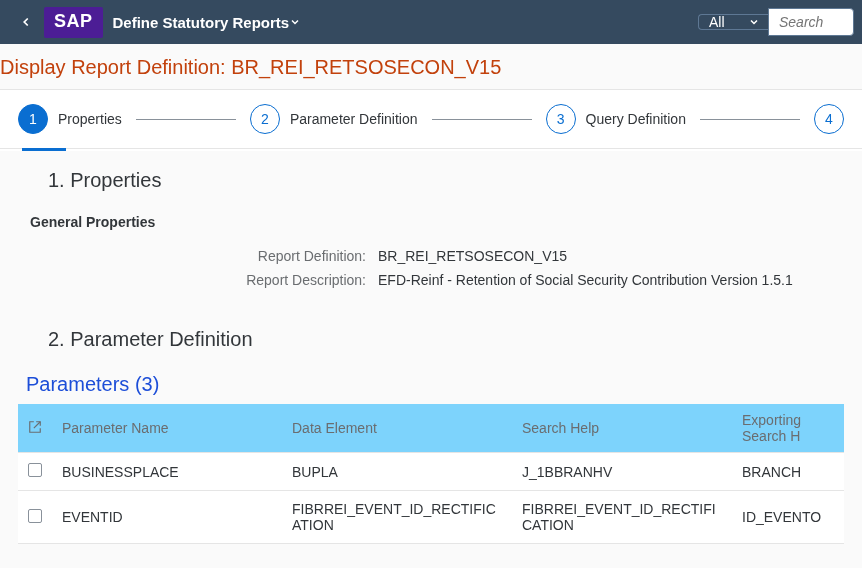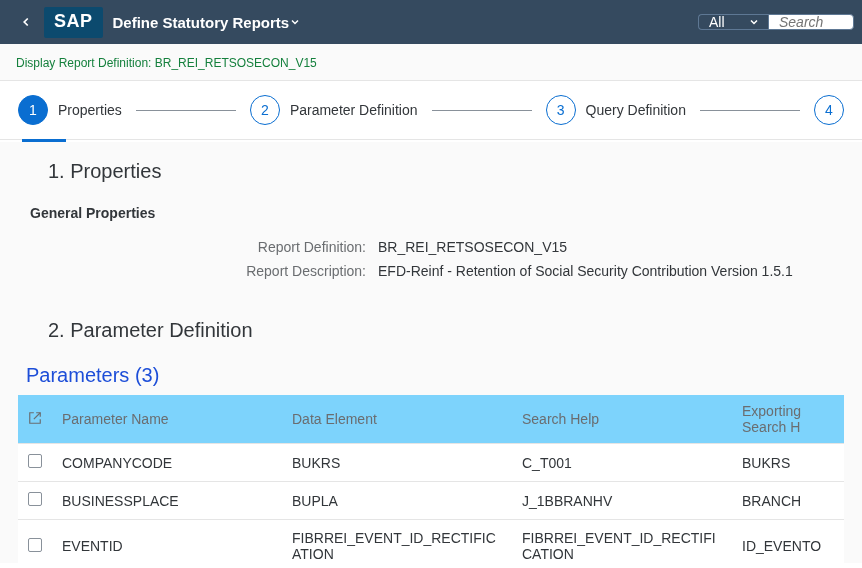--- a/index.html
+++ b/index.html
@@ -23,21 +23,21 @@
     .back-btn {
       width: 36px;
       height: 28px;
       display: flex;
       align-items: center;
       justify-content: center;
       cursor: pointer;
     }
     .back-btn svg { stroke: #fff; }
     .sap-logo {
-      background: #0c4a6e;
+      background: #4c1d95;
       color: #fff;
       font-weight: bold;
       font-size: 18px;
       padding: 4px 10px 6px 10px;
       border-radius: 2px;
       margin: 0 10px 0 0;
       letter-spacing: 0.5px;
     }
     .shell-title {
       font-size: 15px;
@@ -60,32 +60,32 @@
       gap: 8px;
       cursor: pointer;
       position: relative;
       border-right: none;
       min-width: 70px;
     }
     .filter-select svg { stroke: #fff; position: absolute; right: 8px; }
     .search-input {
       background: #fff;
       border: 1px solid #5e7894;
-      height: 16px;
+      height: 28px;
       padding: 0 10px;
       font-size: 14px;
       border-radius: 0 4px 4px 0;
       width: 86px;
       color: #6a6d70;
       font-style: italic;
     }
     .subheader {
-      padding: 12px 14px 10px 16px;
-      font-size: 12px;
-      color: #15803d;
+      padding: 12px 14px 10px 0;
+      font-size: 20px;
+      color: #c2410c;
       border-bottom: 1px solid #e5e5e5;
       background: #fafafa;
     }
     .wizard {
       display: flex;
       align-items: center;
       background: #fff;
       padding: 14px 18px;
       border-bottom: 1px solid #e5e5e5;
     }
@@ -298,27 +298,20 @@
           </th>
           <th class="col-name">Parameter Name</th>
           <th class="col-de">Data Element</th>
           <th class="col-sh">Search Help</th>
           <th>Exporting Search H</th>
         </tr>
       </thead>
       <tbody>
         <tr>
           <td><span class="checkbox"></span></td>
-          <td>COMPANYCODE</td>
-          <td>BUKRS</td>
-          <td>C_T001</td>
-          <td>BUKRS</td>
-        </tr>
-        <tr>
-          <td><span class="checkbox"></span></td>
           <td>BUSINESSPLACE</td>
           <td>BUPLA</td>
           <td>J_1BBRANHV</td>
           <td>BRANCH</td>
         </tr>
         <tr>
           <td><span class="checkbox"></span></td>
           <td>EVENTID</td>
           <td>FIBRREI_EVENT_ID_RECTIFICATION</td>
           <td>FIBRREI_EVENT_ID_RECTIFICATION</td>

